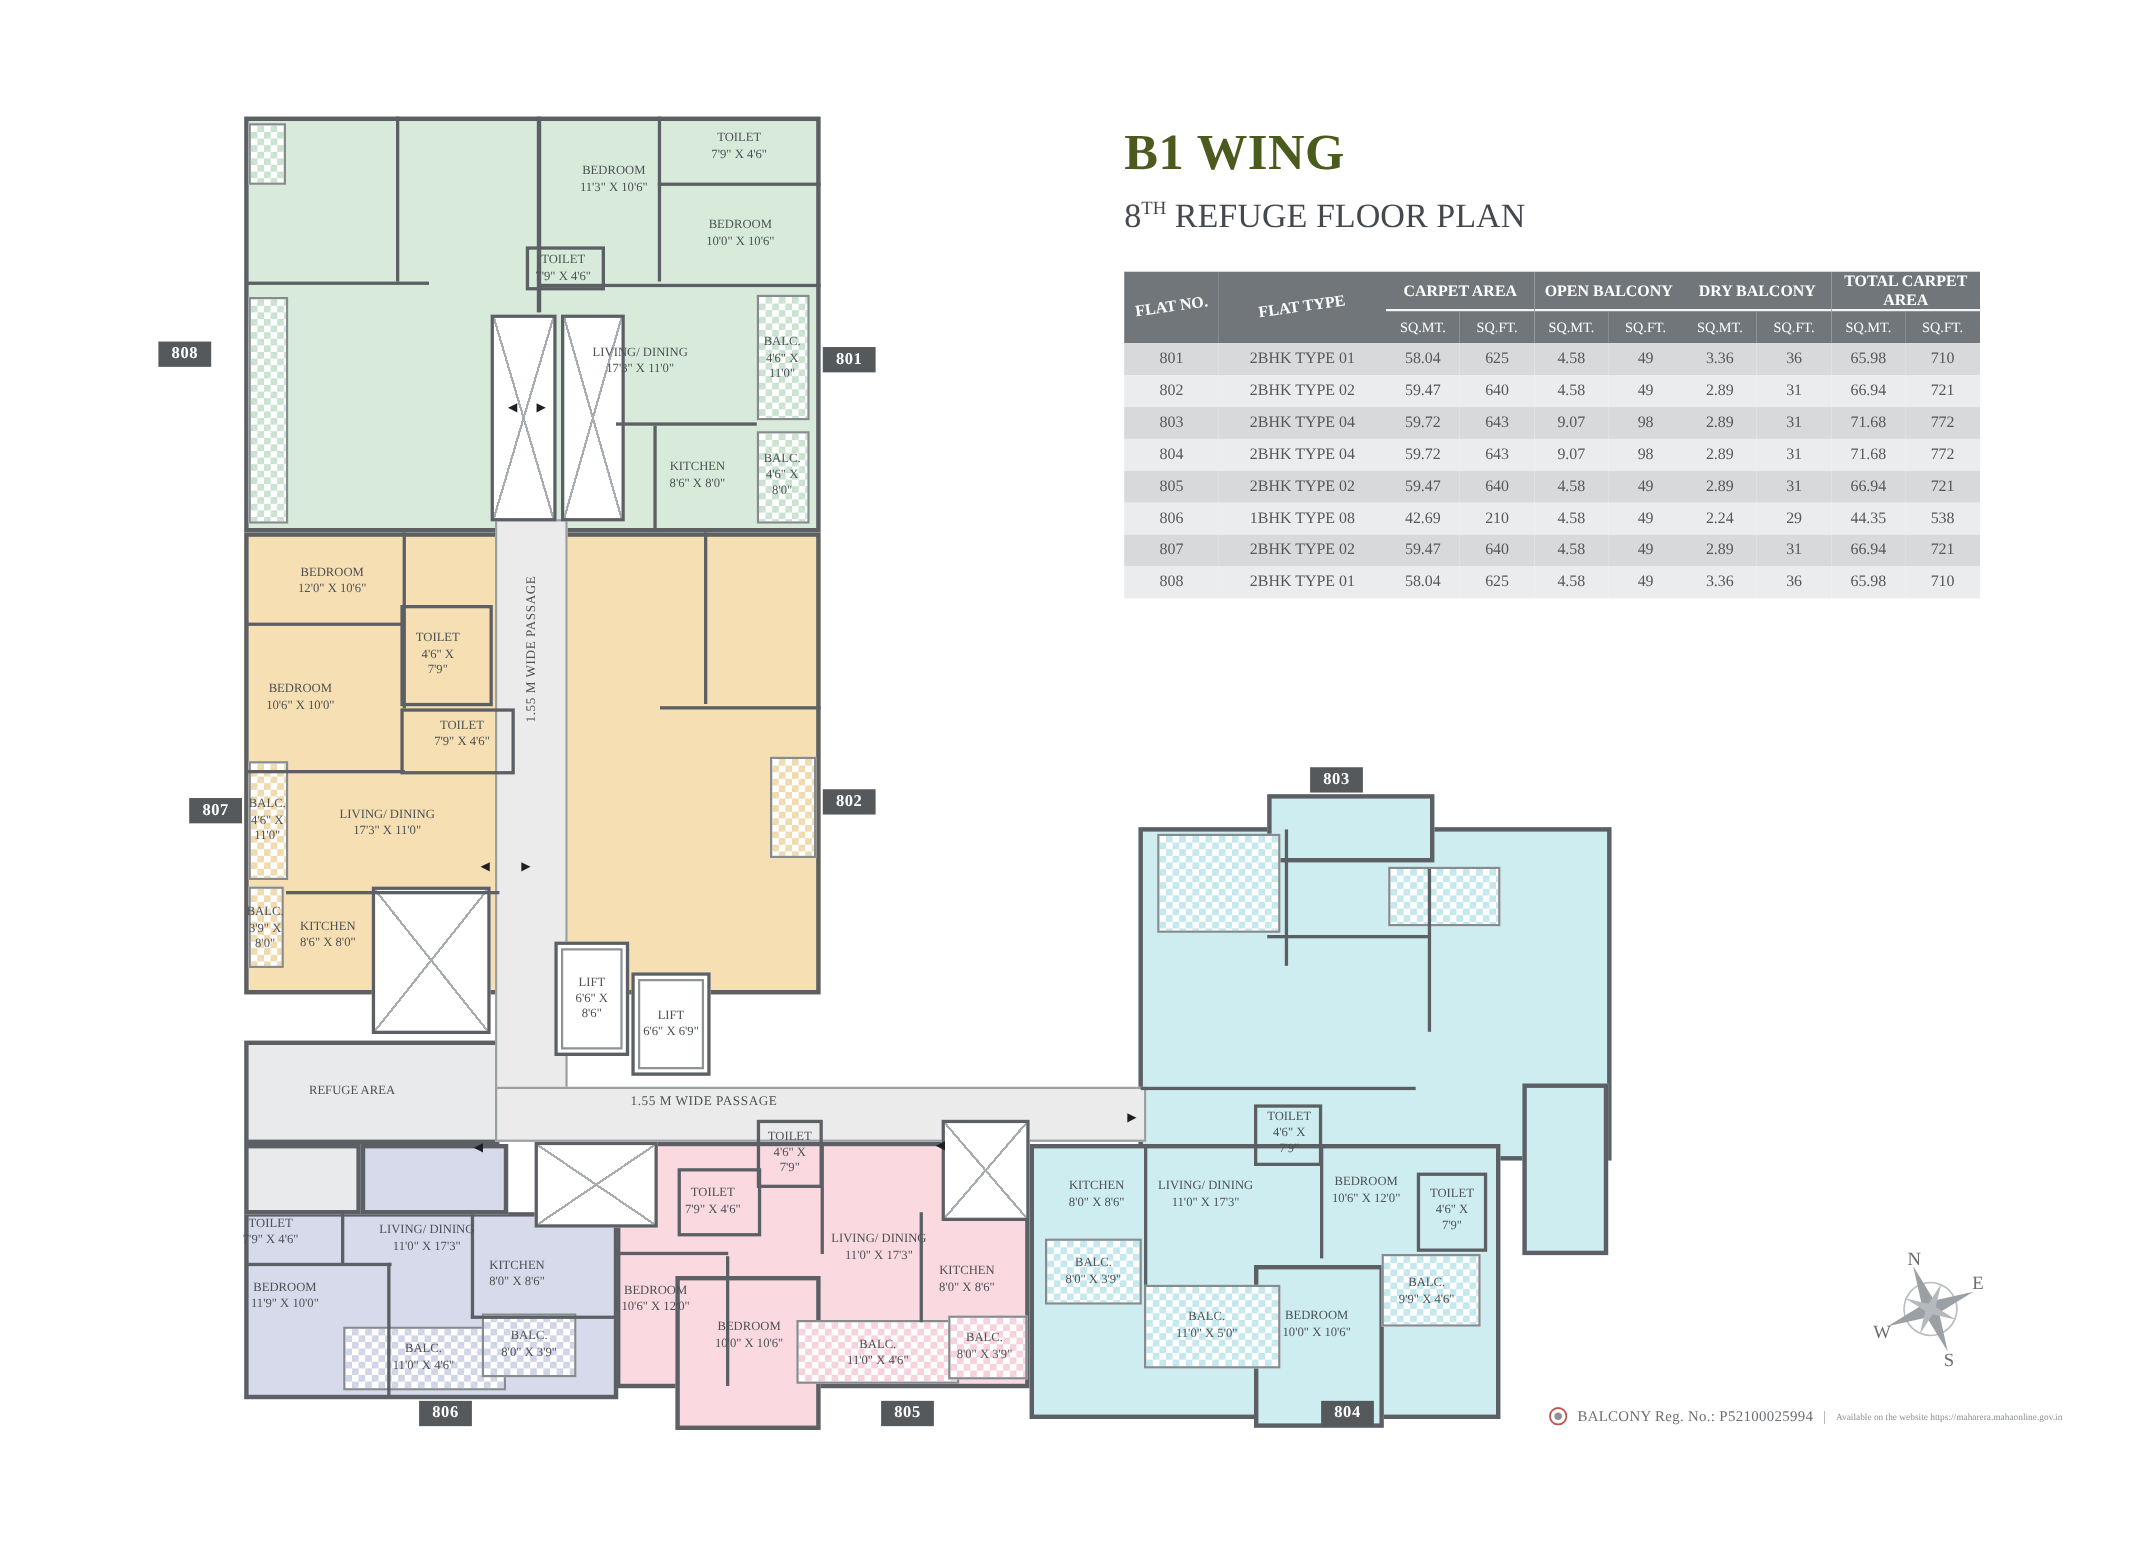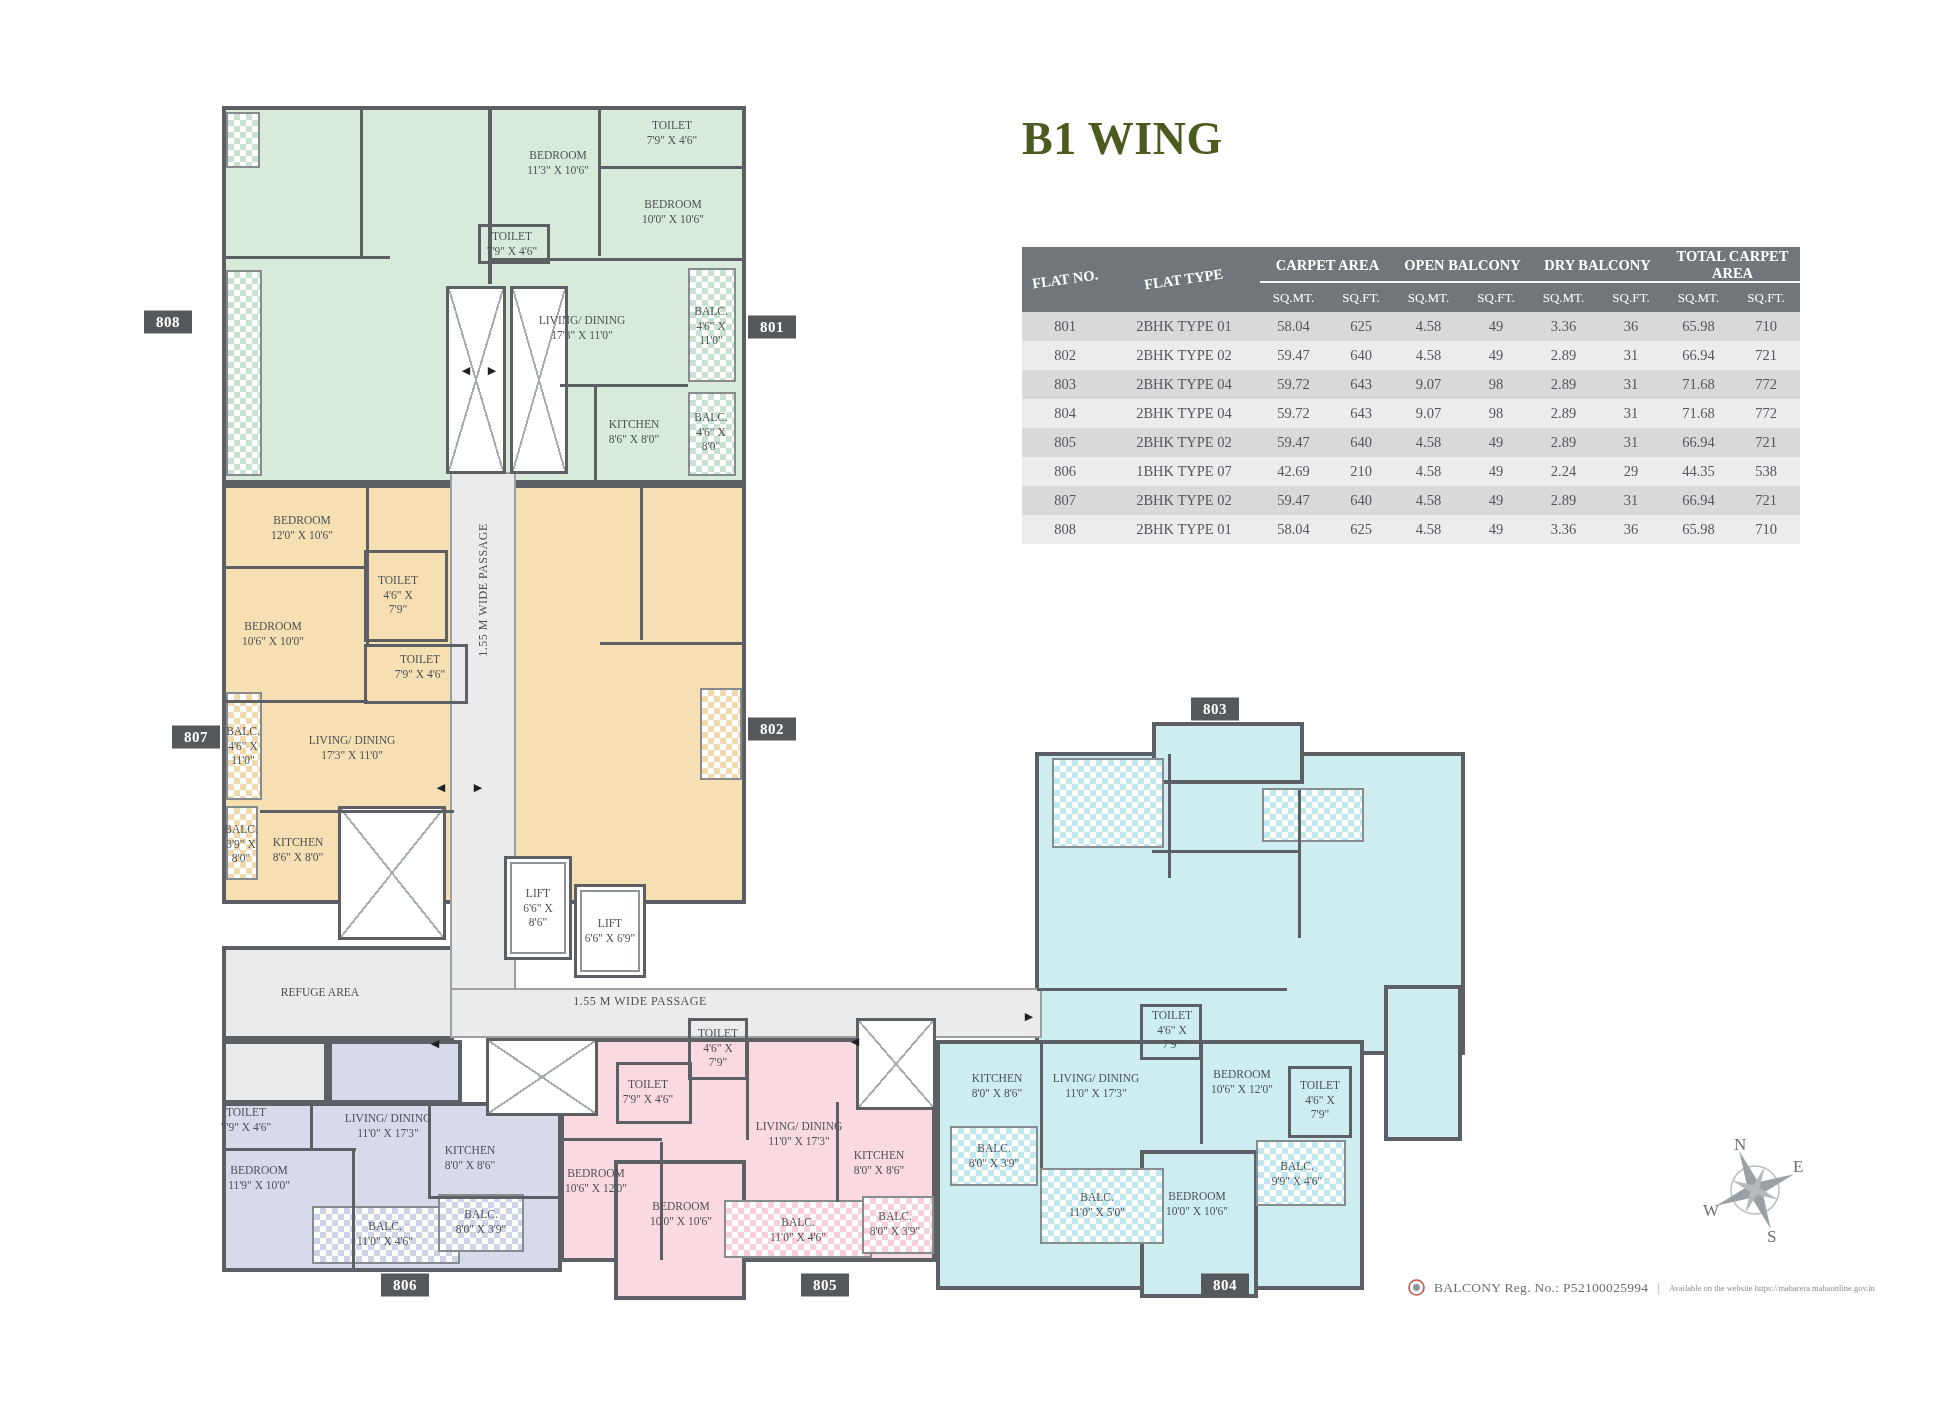--- a/index.html
+++ b/index.html
@@ -254,20 +254,21 @@
     <div class="arrow" style="left: 466px; top: 370px;">◀</div>
       <div class="arrow" style="left: 492px; top: 370px;">▶</div>
       <div class="arrow" style="left: 441px; top: 787px;">◀</div>
       <div class="arrow" style="left: 478px; top: 787px;">▶</div>
       <div class="arrow" style="left: 435px; top: 1043px;">◀</div>
       <div class="arrow" style="left: 855px; top: 1041px;">◀</div>
       <div class="arrow" style="left: 1029px; top: 1016px;">▶</div>
   </div>
 
   <h1 class="wing-title">B1 WING</h1>
+  <h2 class="floor-title"><span>8</span><sup>TH</sup><span> REFUGE FLOOR PLAN</span></h2>
 
   <table class="flat-table">
     <colgroup>
       <col style="width:86px">
         <col style="width:152px">
       <col style="width:67px">
         <col style="width:68px">
         <col style="width:67px">
         <col style="width:68px">
       <col style="width:67px">
@@ -351,21 +352,21 @@
           <td>640</td>
           <td>4.58</td>
           <td>49</td>
           <td>2.89</td>
           <td>31</td>
           <td>66.94</td>
           <td>721</td>
         </tr>
         <tr>
           <td>806</td>
-          <td>1BHK TYPE 07</td>
+          <td>1BHK TYPE 08</td>
           <td>42.69</td>
           <td>210</td>
           <td>4.58</td>
           <td>49</td>
           <td>2.24</td>
           <td>29</td>
           <td>44.35</td>
           <td>538</td>
         </tr>
         <tr>

